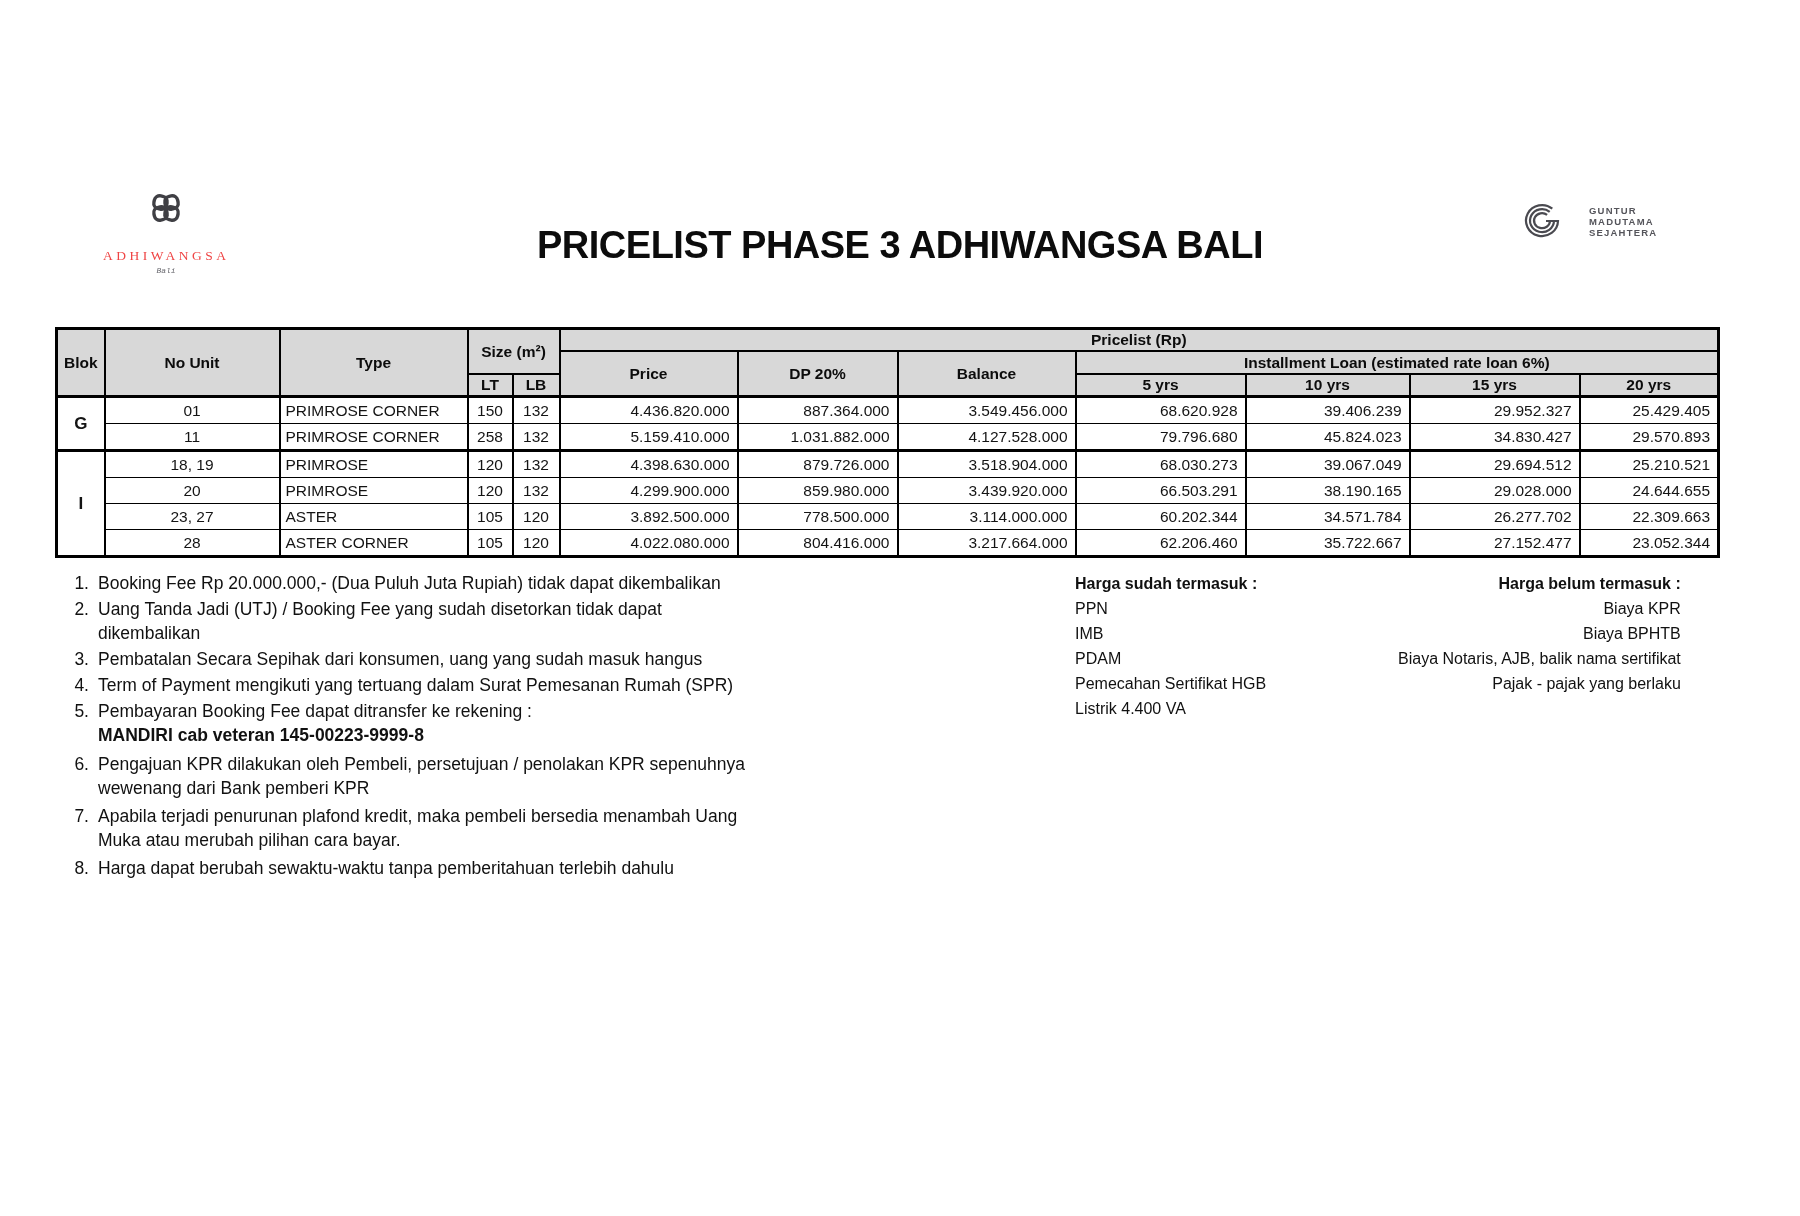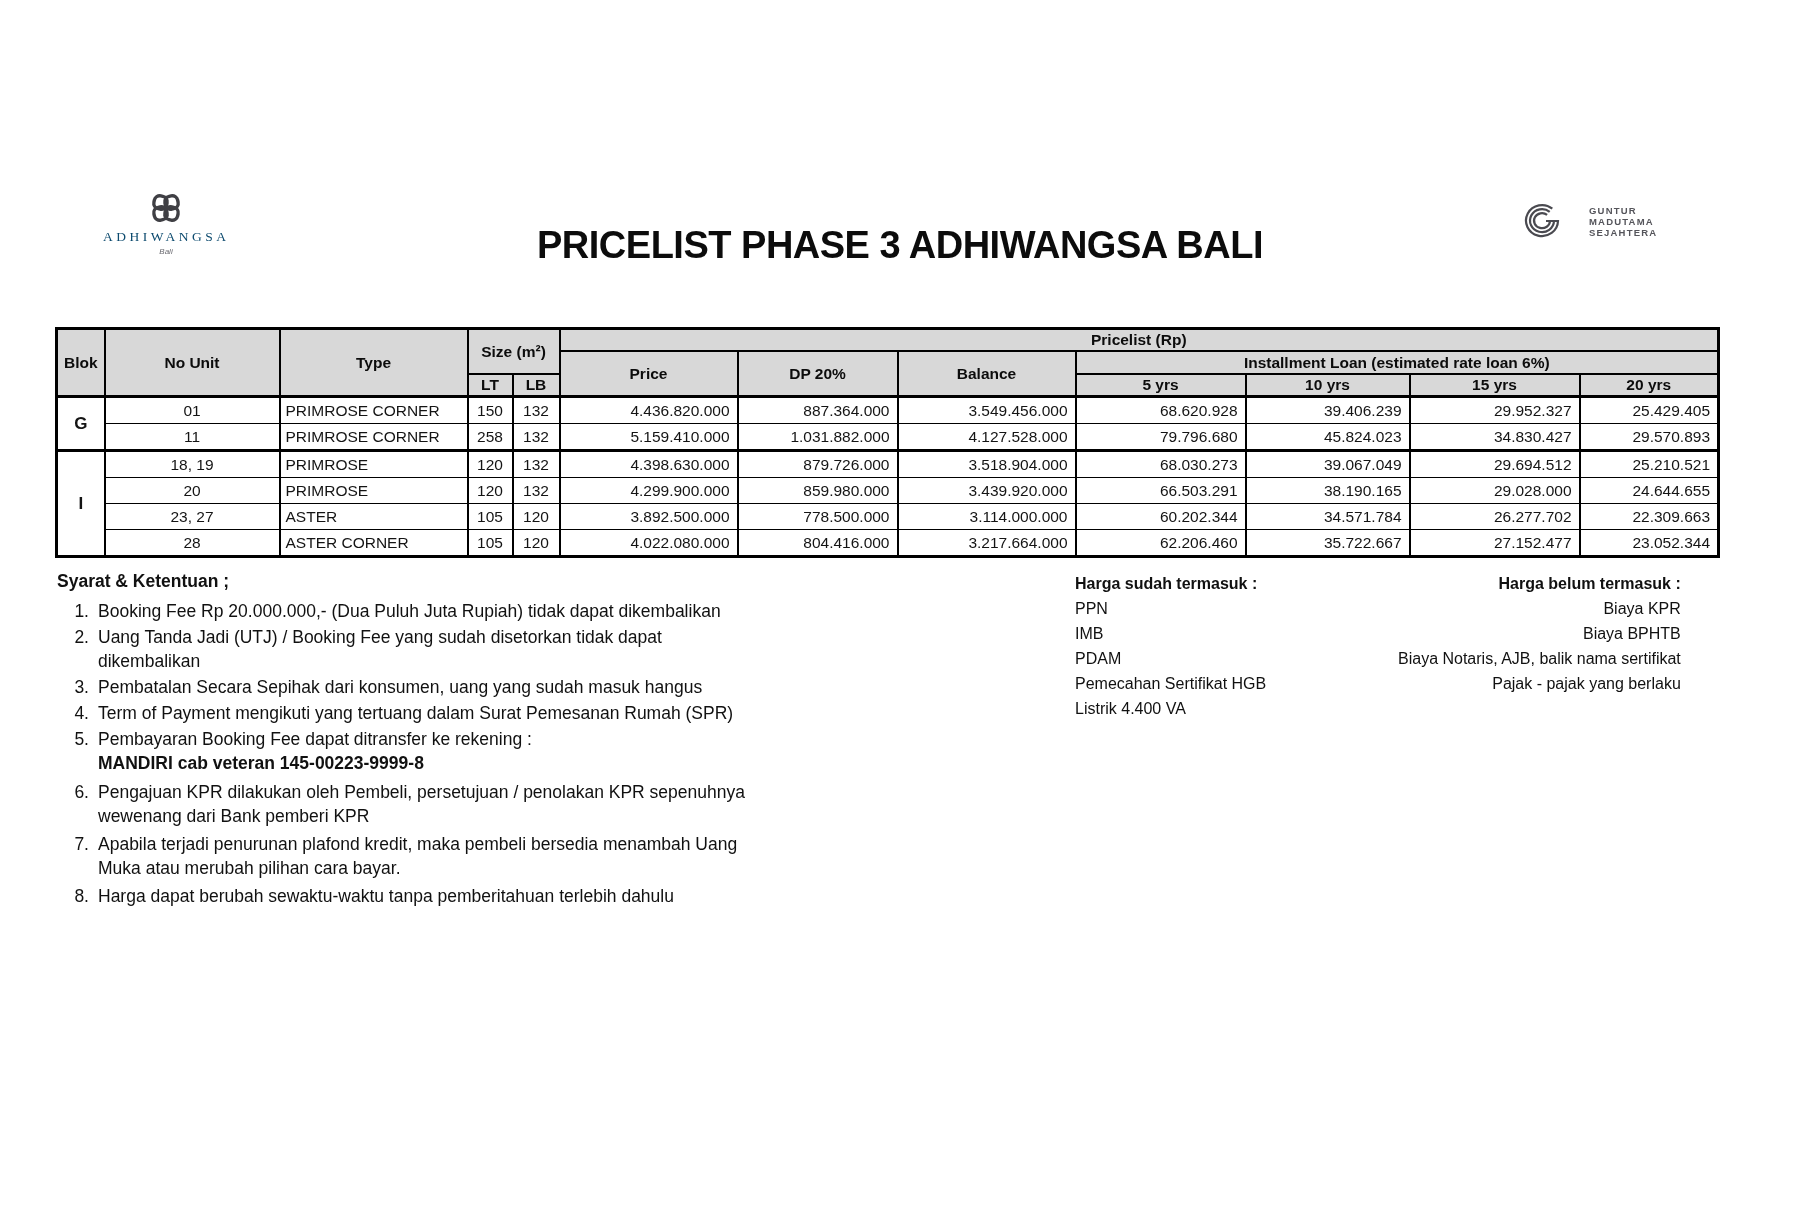--- a/index.html
+++ b/index.html
@@ -14,24 +14,24 @@
   }
 
   
   .logo-adhiwangsa {
     position: absolute; left: 103px; top: 188px; width: 126px;
     text-align: center; color: #46464c;
   }
   .logo-adhiwangsa .knot { display: block; margin: 0 auto; }
   .logo-adhiwangsa .logo-name {
     font-family: "Liberation Serif", serif;
-    font-size: 13.5px; letter-spacing: 3.5px; margin-top: 1px; color: #0c4a6e;
+    font-size: 13.5px; letter-spacing: 3.5px; margin-top: 20px; color: #ef4444;
   }
   .logo-adhiwangsa .logo-sub {
-    font-family: Liberation Sans, sans-serif; font-style: italic;
+    font-family: Liberation Mono, monospace; font-style: italic;
     font-size: 8px; margin-top: 2px; color: #6a6a70;
   }
   .page-title {
     position: absolute; left: 0; top: 224px; width: 100%;
     text-align: center; font-size: 38px; font-weight: 700;
     letter-spacing: -0.5px; color: #0c0c0c;
   }
   .logo-gms {
     position: absolute; left: 1519px; top: 200px;
     display: flex; align-items: center; gap: 24px; color: #4a4a50;
@@ -231,21 +231,20 @@
         <td class="c-num">62.206.460</td>
         <td class="c-num">35.722.667</td>
         <td class="c-num">27.152.477</td>
         <td class="c-num">23.052.344</td>
       </tr>
     </tbody>
   </table>
 
 
   <div class="terms">
-    <div class="terms-heading">Syarat &amp; Ketentuan ;</div>
     <div class="term-item">
       <div class="term-num">1.</div>
       <div class="term-body">
           <div class="term-text">Booking Fee Rp 20.000.000,- (Dua Puluh Juta Rupiah) tidak dapat dikembalikan</div>
         </div>
     </div>
     <div class="term-item">
       <div class="term-num">2.</div>
       <div class="term-body">
           <div class="term-text">Uang Tanda Jadi (UTJ) / Booking Fee yang sudah disetorkan tidak dapat dikembalikan</div>

